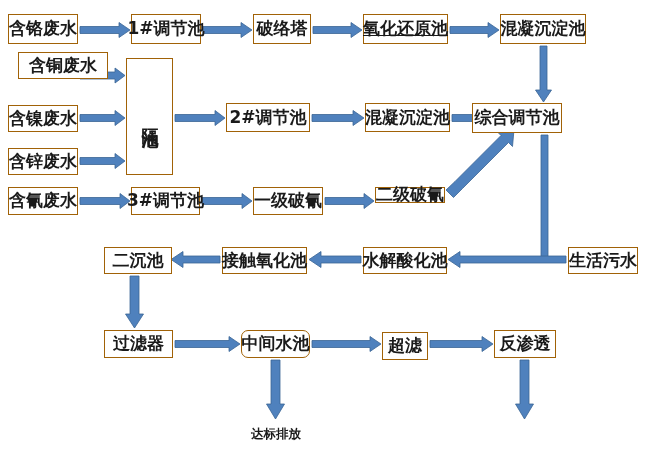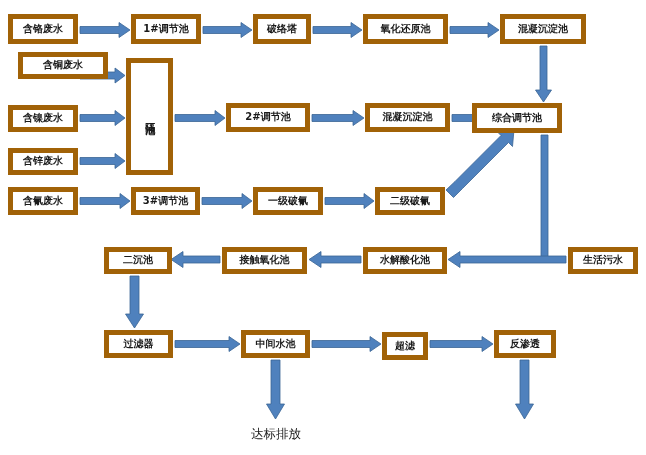--- a/index.html
+++ b/index.html
@@ -11,48 +11,48 @@
     position: relative;
     width: 646px;
     height: 455px;
     background: #ffffff;
     font-family: "DejaVu Sans", "Liberation Sans", sans-serif;
     overflow: hidden;
   }
   .node {
     position: absolute;
     box-sizing: border-box;
-    border: 5px solid #a16207;
+    border: 1px solid #a16207;
     background: #ffffff;
     display: flex;
     align-items: center;
     justify-content: center;
     color: #1a1a1a;
-    font-size: 10px;
+    font-size: 17px;
     font-weight: bold;
     letter-spacing: 0px;
     line-height: 1.05;
     white-space: nowrap;
     z-index: 3;
   }
   .node.vertical {
     writing-mode: vertical-rl;
     text-orientation: upright;
     letter-spacing: 1px;
     font-weight: bold;
   }
   .plainlabel {
     position: absolute;
     box-sizing: border-box;
     display: flex;
     align-items: center;
     justify-content: center;
     color: #1a1a1a;
     font-size: 12.5px;
-    font-weight: normal;
+    font-weight: bold;
     white-space: nowrap;
     z-index: 3;
   }
   .arrow-svg {
     position: absolute;
     left: 0;
     top: 0;
     width: 646px;
     height: 455px;
     z-index: 1;
@@ -119,38 +119,38 @@
 
     <polygon class="ar" points="271,360 280,360 280,404 284.5,404 275.5,419 266.5,404 271,404"></polygon>
 
     <polygon class="ar" points="520,360 529,360 529,404 533.5,404 524.5,419 515.5,404 520,404"></polygon>
   </svg>
 
   <div id="node-layer">
       <div class="node" style="left: 8px; top: 14px; width: 70px; height: 30px;">含铬废水</div>
       <div class="node" style="left: 131px; top: 14px; width: 70px; height: 30px;">1#调节池</div>
       <div class="node" style="left: 253px; top: 14px; width: 58px; height: 30px;">破络塔</div>
-      <div class="node" style="left: 363px; top: 14px; width: 85px; height: 30px;">氧化还原池</div>
+      <div class="node" style="left: 363px; top: 14px; width: 85px; height: 30px; text-decoration: underline;">氧化还原池</div>
       <div class="node" style="left: 500px; top: 14px; width: 86px; height: 30px;">混凝沉淀池</div>
       <div class="node" style="left: 8px; top: 52px; width: 90px; height: 27px; margin-left: 10px;">含铜废水</div>
       <div class="node" style="left: 8px; top: 105px; width: 70px; height: 27px;">含镍废水</div>
       <div class="node" style="left: 8px; top: 148px; width: 70px; height: 27px;">含锌废水</div>
       <div class="node vertical" style="left: 126px; top: 58px; width: 47px; height: 117px;">隔油池</div>
       <div class="node" style="left: 226px; top: 103px; width: 84px; height: 29px;">2#调节池</div>
       <div class="node" style="left: 365px; top: 103px; width: 85px; height: 29px;">混凝沉淀池</div>
       <div class="node" style="left: 472px; top: 103px; width: 90px; height: 30px;">综合调节池</div>
       <div class="node" style="left: 8px; top: 187px; width: 70px; height: 28px;">含氰废水</div>
       <div class="node" style="left: 131px; top: 187px; width: 69px; height: 28px;">3#调节池</div>
       <div class="node" style="left: 253px; top: 187px; width: 70px; height: 28px;">一级破氰</div>
-      <div class="node" style="left: 375px; top: 187px; width: 70px; height: 28px;">二级破氰</div>
+      <div class="node" style="left: 375px; top: 187px; width: 70px; height: 16px;">二级破氰</div>
       <div class="node" style="left: 104px; top: 247px; width: 68px; height: 27px;">二沉池</div>
       <div class="node" style="left: 222px; top: 247px; width: 85px; height: 27px;">接触氧化池</div>
       <div class="node" style="left: 363px; top: 247px; width: 84px; height: 27px;">水解酸化池</div>
       <div class="node" style="left: 568px; top: 247px; width: 70px; height: 27px;">生活污水</div>
       <div class="node" style="left: 104px; top: 330px; width: 69px; height: 28px;">过滤器</div>
-      <div class="node" style="left: 241px; top: 330px; width: 69px; height: 28px;">中间水池</div>
+      <div class="node" style="left: 241px; top: 330px; width: 69px; height: 28px; border-radius: 7px;">中间水池</div>
       <div class="node" style="left: 382px; top: 332px; width: 46px; height: 28px;">超滤</div>
       <div class="node" style="left: 494px; top: 330px; width: 62px; height: 28px;">反渗透</div>
       <div class="plainlabel" style="left: 240px; top: 424px; width: 72px; height: 20px;">达标排放</div>
       <div class="plainlabel" style="left: 500px; top: 424px; width: 48px; height: 20px; margin-top: 38px;">回用</div>
     </div>
 
 </div>
 
 </body></html>

